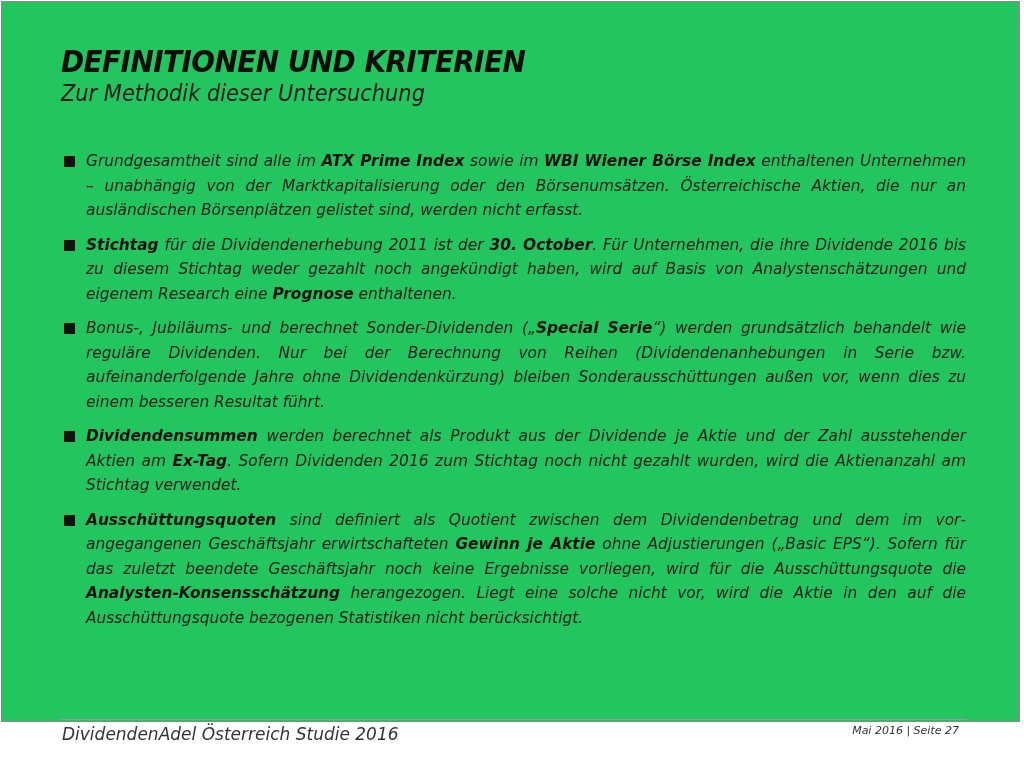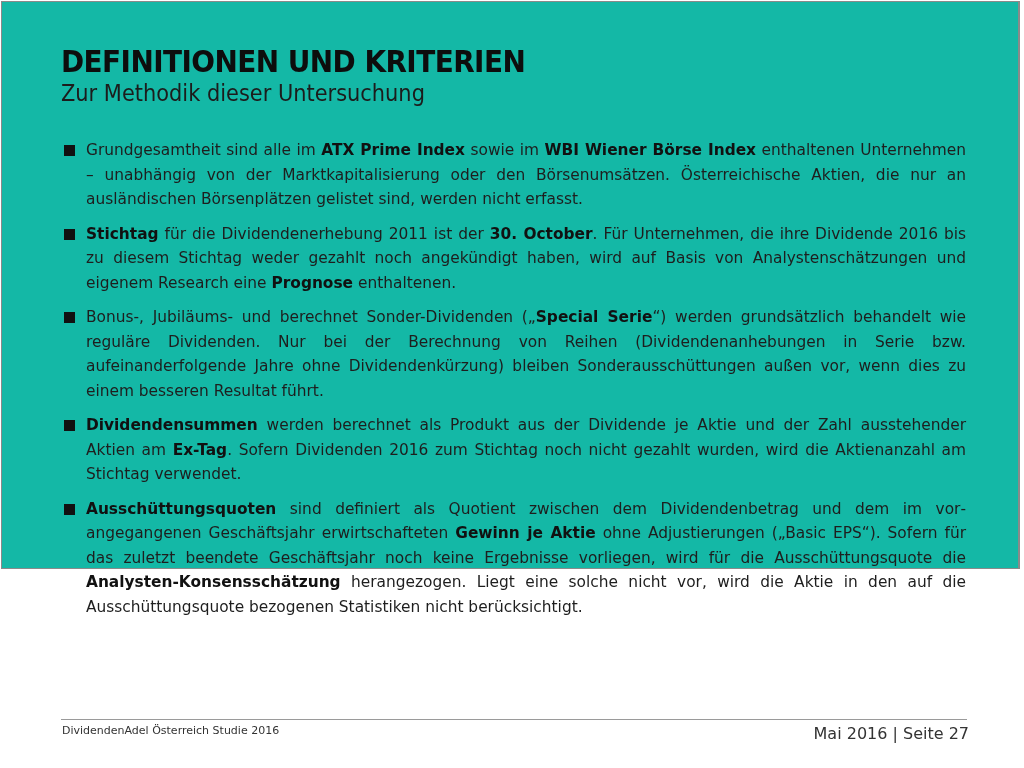--- a/index.html
+++ b/index.html
@@ -1,32 +1,32 @@
 <!DOCTYPE html>
 <html><head>
 <meta charset="utf-8">
 <style>
   html, body { margin: 0; padding: 0; background: #ffffff; }
   body { width: 1024px; height: 768px; position: relative; overflow: hidden;
          font-family: "DejaVu Sans", "Liberation Sans", sans-serif; color: #1a1a1a; }
-  .page { position: absolute; left: 1px; top: 1px; width: 1019px; height: 568px;
-          border: 1px solid #8a8a8a; border-right-width: 2px; box-sizing: border-box; background: #14b8a6; }
+  .page { position: absolute; left: 1px; top: 1px; width: 1019px; height: 721px;
+          border: 1px solid #8a8a8a; border-right-width: 2px; box-sizing: border-box; background: #22c55e; font-style: italic; }
   .title { position: absolute; left: 59px; top: 42px; font-size: 30px; font-weight: bold;
            letter-spacing: -0.6px; color: #0d0d0d; white-space: nowrap; transform: scaleX(0.93); transform-origin: left top; }
   .subtitle { position: absolute; left: 59px; top: 78px; font-size: 22.5px; color: #1c1c1c;
               white-space: nowrap; transform: scaleX(0.93); transform-origin: left top; }
-  .list { position: absolute; left: 62px; top: 136px; width: 902px; margin: 0; padding: 0; list-style: none; }
+  .list { position: absolute; left: 62px; top: 147px; width: 902px; margin: 0; padding: 0; list-style: none; }
   .item { position: relative; padding-left: 22px; font-size: 15.4px; line-height: 24.5px;
           text-align: justify; color: #1e1e1e; margin-bottom: 10px; }
   .bullet { position: absolute; left: 0; top: 7px; width: 11px; height: 11px; background: #111; }
   .item b { font-weight: bold; color: #111; }
   .footer-rule { position: absolute; left: 59px; top: 717px; width: 906px; height: 0;
                  border-top: 1px solid #9a9a9a; }
-  .footer-left { position: absolute; left: 60px; top: 722px; font-size: 11px; color: #333; }
-  .footer-right { position: absolute; right: 49px; top: 722px; font-size: 16px; color: #333; }
+  .footer-left { position: absolute; left: 60px; top: 722px; font-size: 17px; color: #333; }
+  .footer-right { position: absolute; right: 59px; top: 722px; font-size: 11px; color: #333; }
 </style>
 </head>
 <body>
 
 <div class="page">
   <div class="title">DEFINITIONEN UND KRITERIEN</div>
   <div class="subtitle">Zur Methodik dieser Untersuchung</div>
 
   <ul class="list">
     <li class="item">

